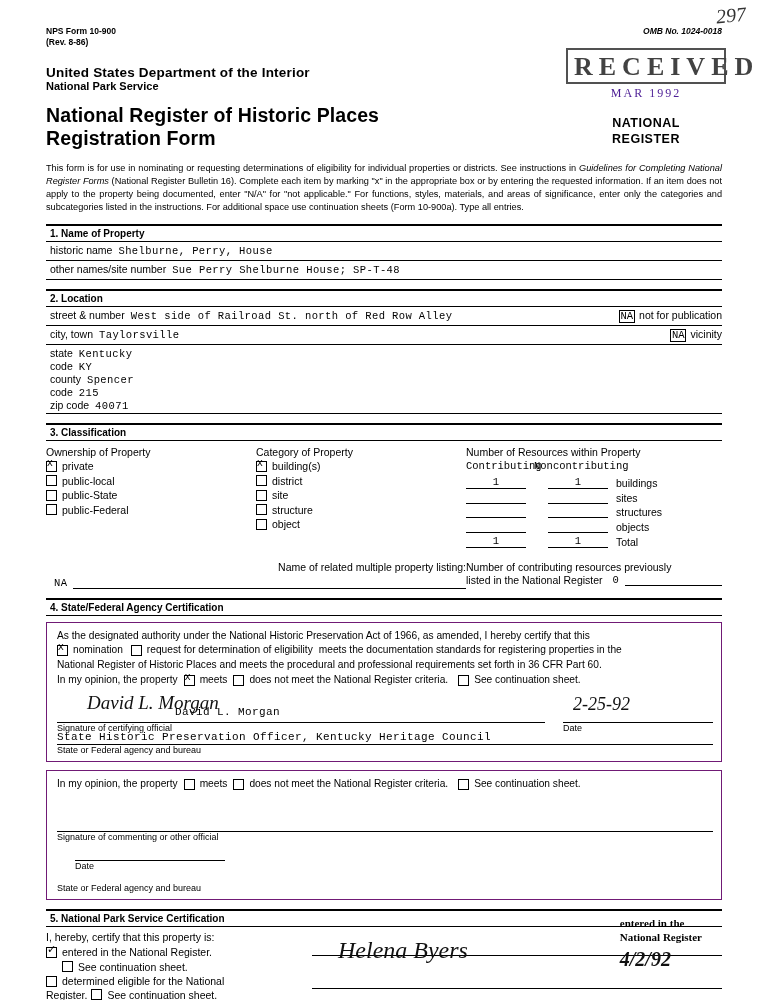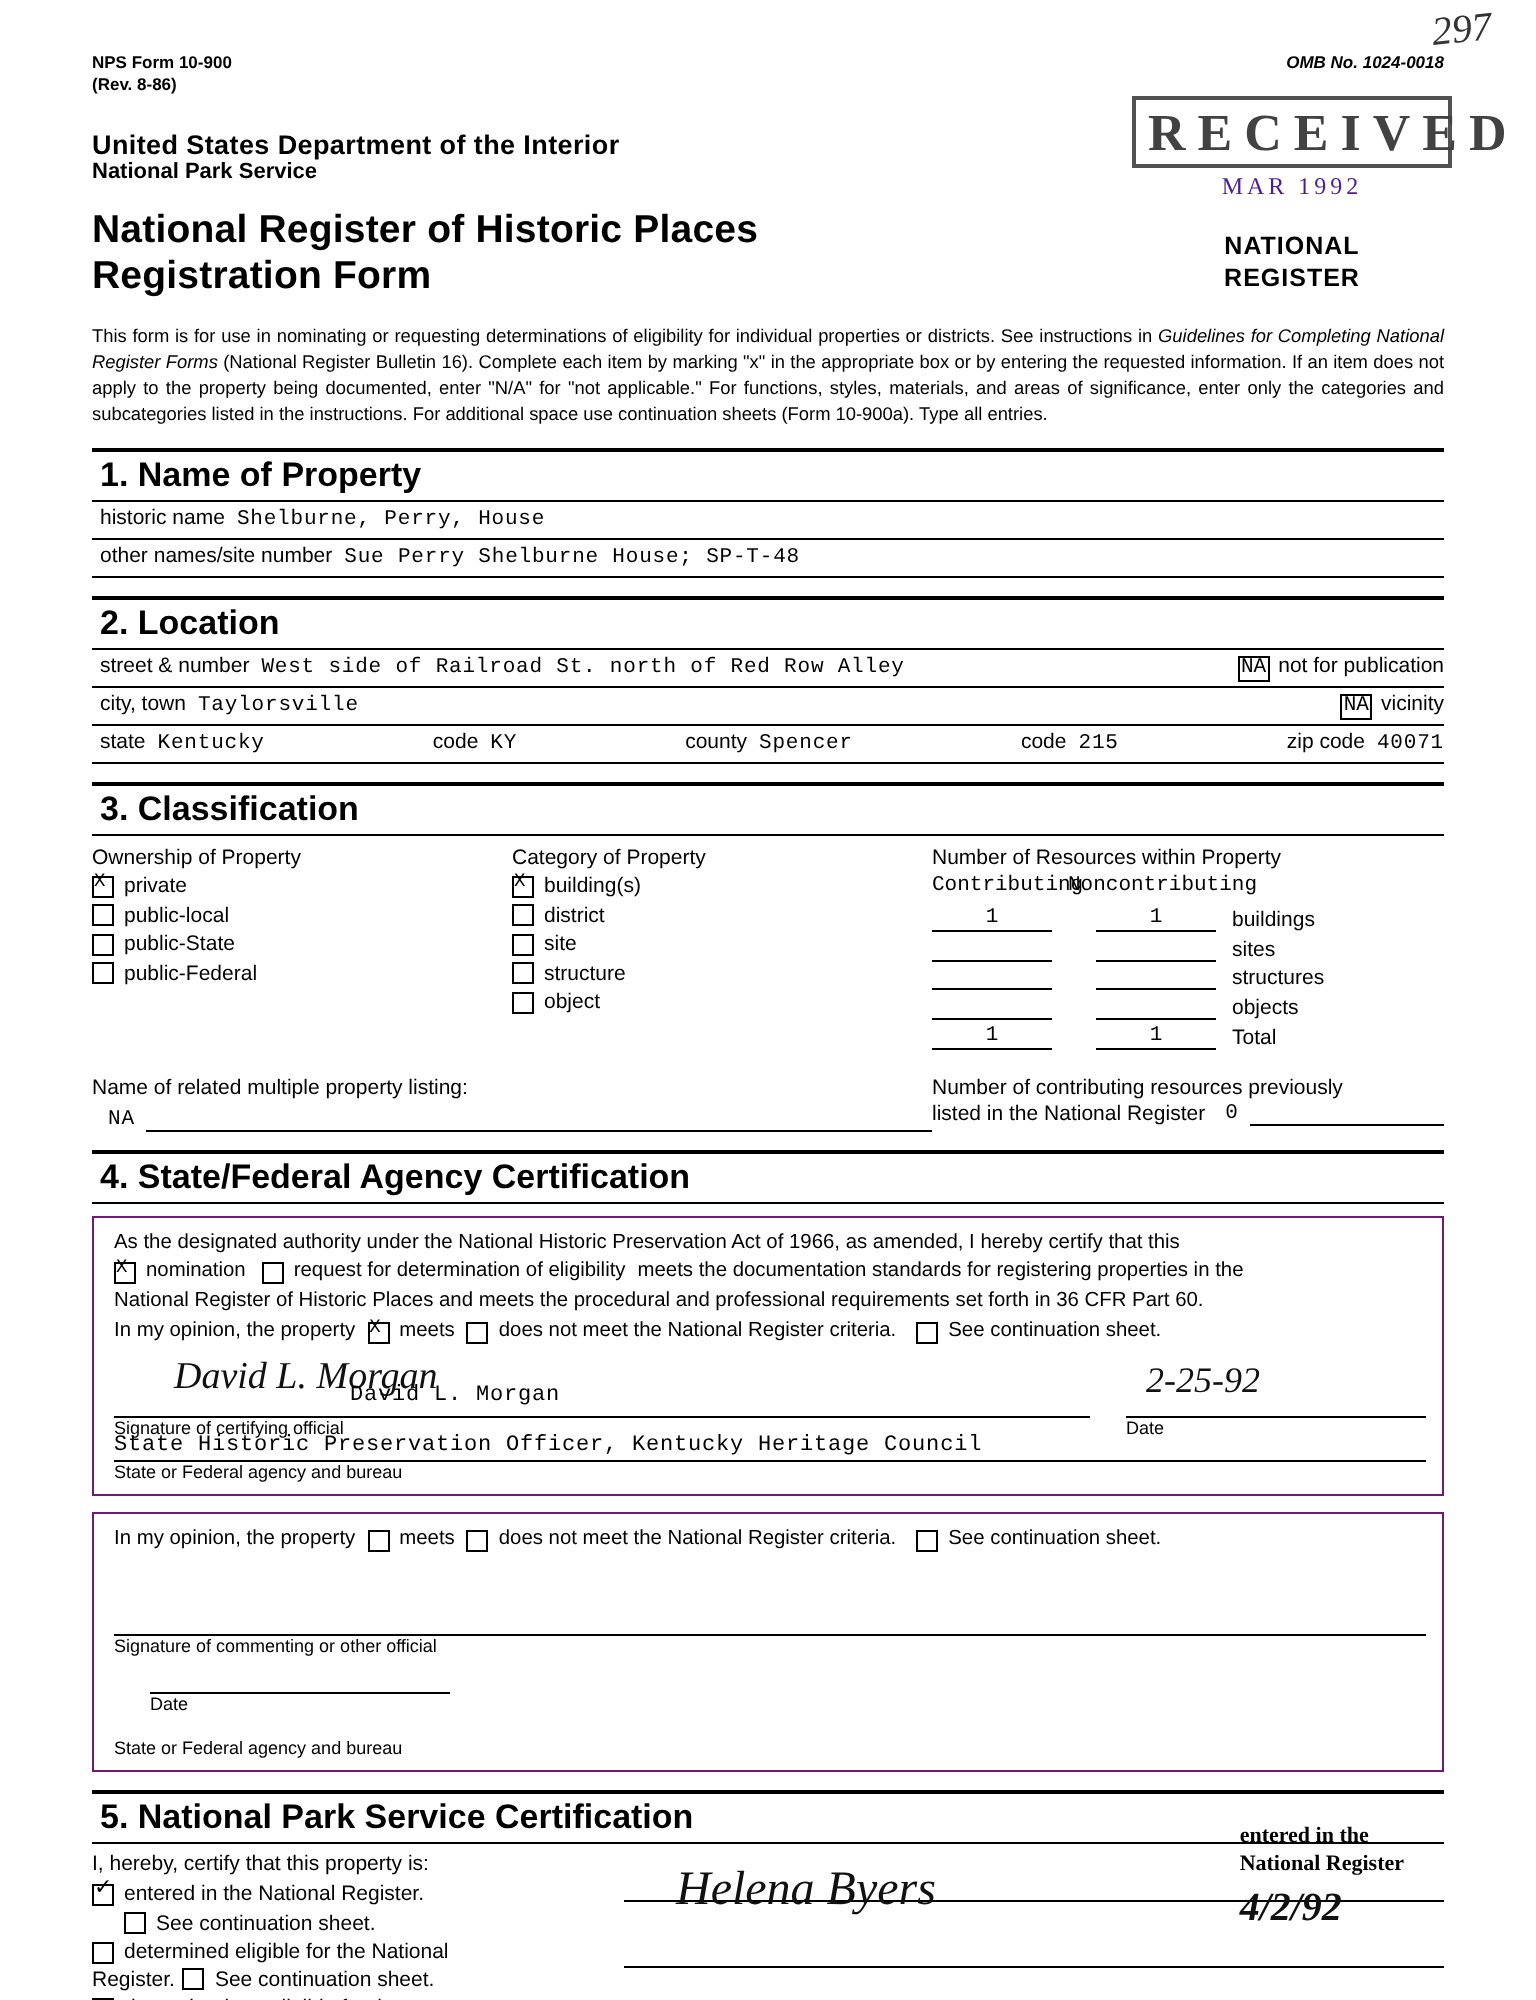--- a/index.html
+++ b/index.html
@@ -45,21 +45,21 @@
     font-size: 9.2px;
     line-height: 1.42;
     margin-top: 12px;
     text-align: justify;
   }
   .intro i { font-style: italic; }
 
   .sechead {
     border-top: 2px solid #000;
     border-bottom: 1px solid #000;
-    font-size: 17px;
+    font-size: 10px;
     font-weight: bold;
     padding: 2px 0 2px 4px;
     margin-top: 9px;
   }
 
   .fieldrow {
     font-size: 10.5px;
     display: flex;
     align-items: baseline;
     border-bottom: 1px solid #000;
@@ -267,21 +267,21 @@
       <span class="val grow">West side of Railroad St. north of Red Row Alley</span>
       <span class="na-mark">NA</span>
       <span class="lbl">not for publication</span>
     </div>
     <div class="fieldrow">
       <span class="lbl">city, town</span>
       <span class="val grow">Taylorsville</span>
       <span class="na-mark">NA</span>
       <span class="lbl">vicinity</span>
     </div>
-    <div class="fieldrow" style="justify-content:space-between;">
+    <div class="fieldrow" style="justify-content:space-between;flex-direction:column;">
       <span><span class="lbl">state</span><span class="val">Kentucky</span></span>
       <span><span class="lbl">code</span><span class="val">KY</span></span>
       <span><span class="lbl">county</span><span class="val">Spencer</span></span>
       <span><span class="lbl">code</span><span class="val">215</span></span>
       <span><span class="lbl">zip code</span><span class="val">40071</span></span>
     </div>
 
     <div class="sechead">3.  Classification</div>
     <div class="colwrap">
 
@@ -360,21 +360,21 @@
             <span class="num">1</span>
             <span class="num" style="margin-left:22px;">1</span>
             <span class="restag">Total</span>
           </div>
         </div>
       </div>
     </div>
 
     <div class="colwrap" style="margin-top:10px;">
       <div style="width:420px;">
-        <div style="font-size:10.5px;">Name of related multiple property listing:</div>
+        <div style="font-size:10.5px;text-align:right;">Name of related multiple property listing:</div>
         <div style="display:flex;align-items:flex-end;margin-top:3px;">
           <span class="typed" style="font-size:10.5px;margin-left:8px;">NA</span>
           <span style="flex:1;border-bottom:1px solid #000;margin-left:6px;height:12px;"></span>
         </div>
       </div>
       <div style="flex:1;font-size:10.5px;">
         <div>Number of contributing resources previously</div>
         <div style="display:flex;align-items:flex-end;">
           <span>listed in the National Register</span>
           <span class="typed" style="margin-left:10px;">0</span>

